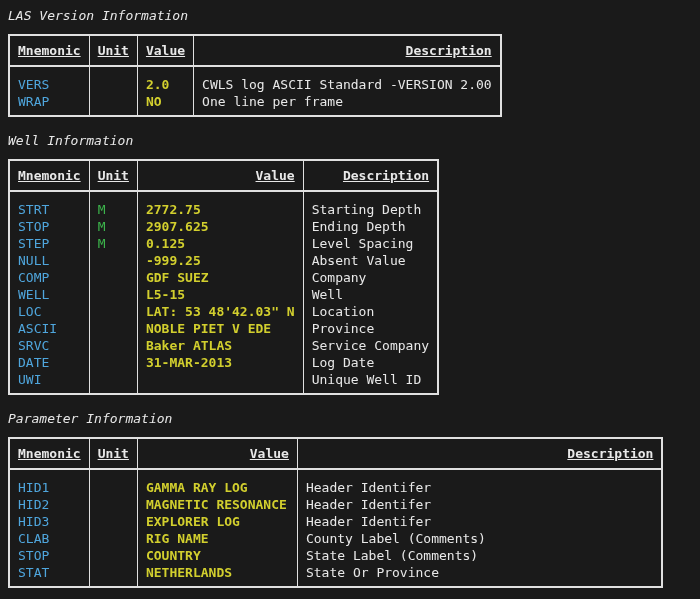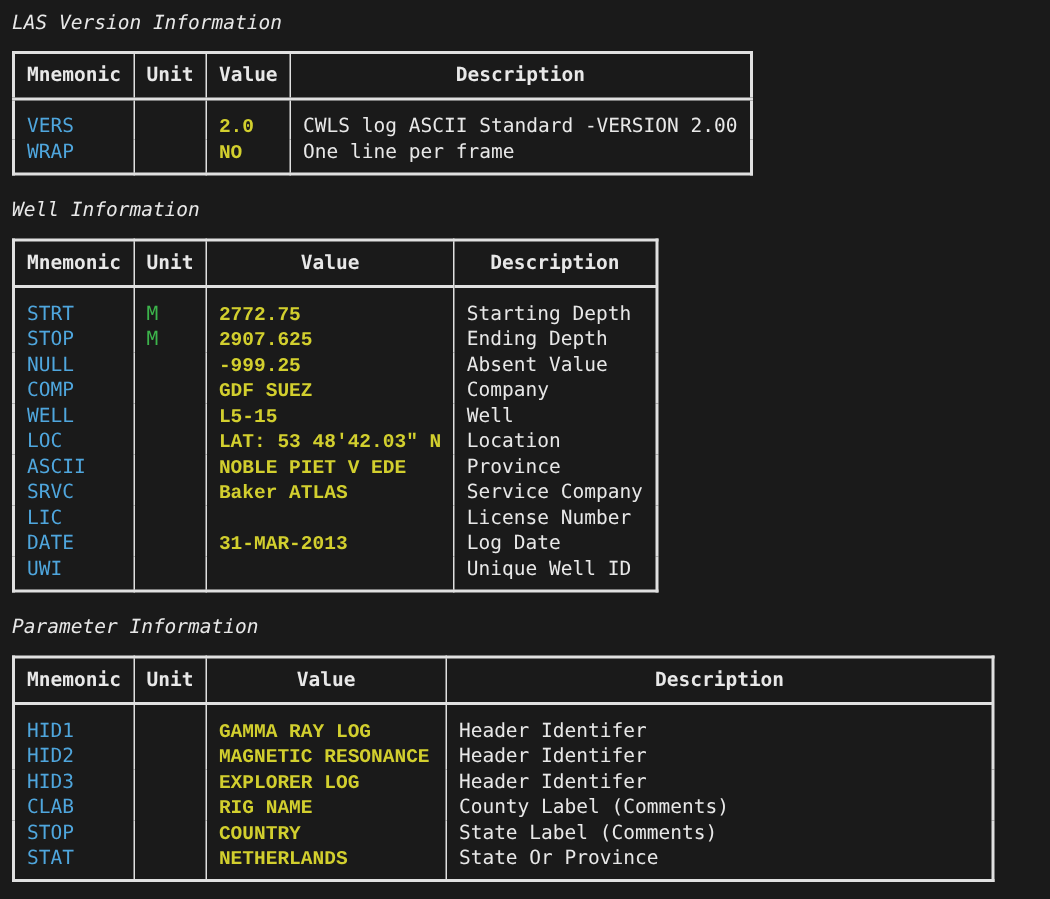--- a/index.html
+++ b/index.html
@@ -23,43 +23,44 @@
   }
   .sec0 .sec-title { width:456px; }
   .sec1 .sec-title { width:402px; }
   .sec2 .sec-title { width:647px; }
   table {
     border-collapse:collapse;
     table-layout:fixed;
     border:2px solid var(--border, #e0e0e0);
   }
   th {
-    text-align:center;
+    text-align:right;
     font-weight:bold;
     padding:7px 8px;
     border-bottom:2px solid var(--border, #e0e0e0);
     border-right:1px solid var(--border, #e0e0e0);
     white-space:nowrap;
     color:var(--text, #e8e8e8);
+    text-decoration:underline;
   }
   th:last-child { border-right:none; }
   td {
     padding:0 8px;
     height:17px;
     line-height:17px;
     border-right:1px solid var(--border, #e0e0e0);
     white-space:nowrap;
     overflow:hidden;
   }
   td:last-child { border-right:none; }
   tbody tr:first-child td { padding-top:9px; }
   tbody tr:last-child td { padding-bottom:5px; }
   .c-mn   { color:var(--mnemonic, #4fa6dd); }
   .c-unit { color:var(--unit, #3cb44b); }
-  .c-val  { color:var(--value, #d2cf2e); font-weight:bold;font-family:Liberation Mono, monospace; }
+  .c-val  { color:var(--value, #d2cf2e); font-weight:bold; }
   .c-desc { color:var(--text, #e8e8e8); }
 </style>
 </head>
 <body>
 
 <div class="page">
 
   <section class="sec sec0">
     <div class="sec-title">LAS Version Information</div>
     <table>
@@ -118,20 +119,26 @@
             <td class="c-val">2772.75</td>
             <td class="c-desc">Starting Depth</td>
           </tr>
           <tr>
             <td class="c-mn">STOP</td>
             <td class="c-unit">M</td>
             <td class="c-val">2907.625</td>
             <td class="c-desc">Ending Depth</td>
           </tr>
           <tr>
+            <td class="c-mn">STEP</td>
+            <td class="c-unit">M</td>
+            <td class="c-val">0.125</td>
+            <td class="c-desc">Level Spacing</td>
+          </tr>
+          <tr>
             <td class="c-mn">NULL</td>
             <td class="c-unit"></td>
             <td class="c-val">-999.25</td>
             <td class="c-desc">Absent Value</td>
           </tr>
           <tr>
             <td class="c-mn">COMP</td>
             <td class="c-unit"></td>
             <td class="c-val">GDF SUEZ</td>
             <td class="c-desc">Company</td>
@@ -152,26 +159,20 @@
             <td class="c-mn">ASCII</td>
             <td class="c-unit"></td>
             <td class="c-val">NOBLE PIET V EDE</td>
             <td class="c-desc">Province</td>
           </tr>
           <tr>
             <td class="c-mn">SRVC</td>
             <td class="c-unit"></td>
             <td class="c-val">Baker ATLAS</td>
             <td class="c-desc">Service Company</td>
-          </tr>
-          <tr>
-            <td class="c-mn">LIC</td>
-            <td class="c-unit"></td>
-            <td class="c-val"></td>
-            <td class="c-desc">License Number</td>
           </tr>
           <tr>
             <td class="c-mn">DATE</td>
             <td class="c-unit"></td>
             <td class="c-val">31-MAR-2013</td>
             <td class="c-desc">Log Date</td>
           </tr>
           <tr>
             <td class="c-mn">UWI</td>
             <td class="c-unit"></td>

